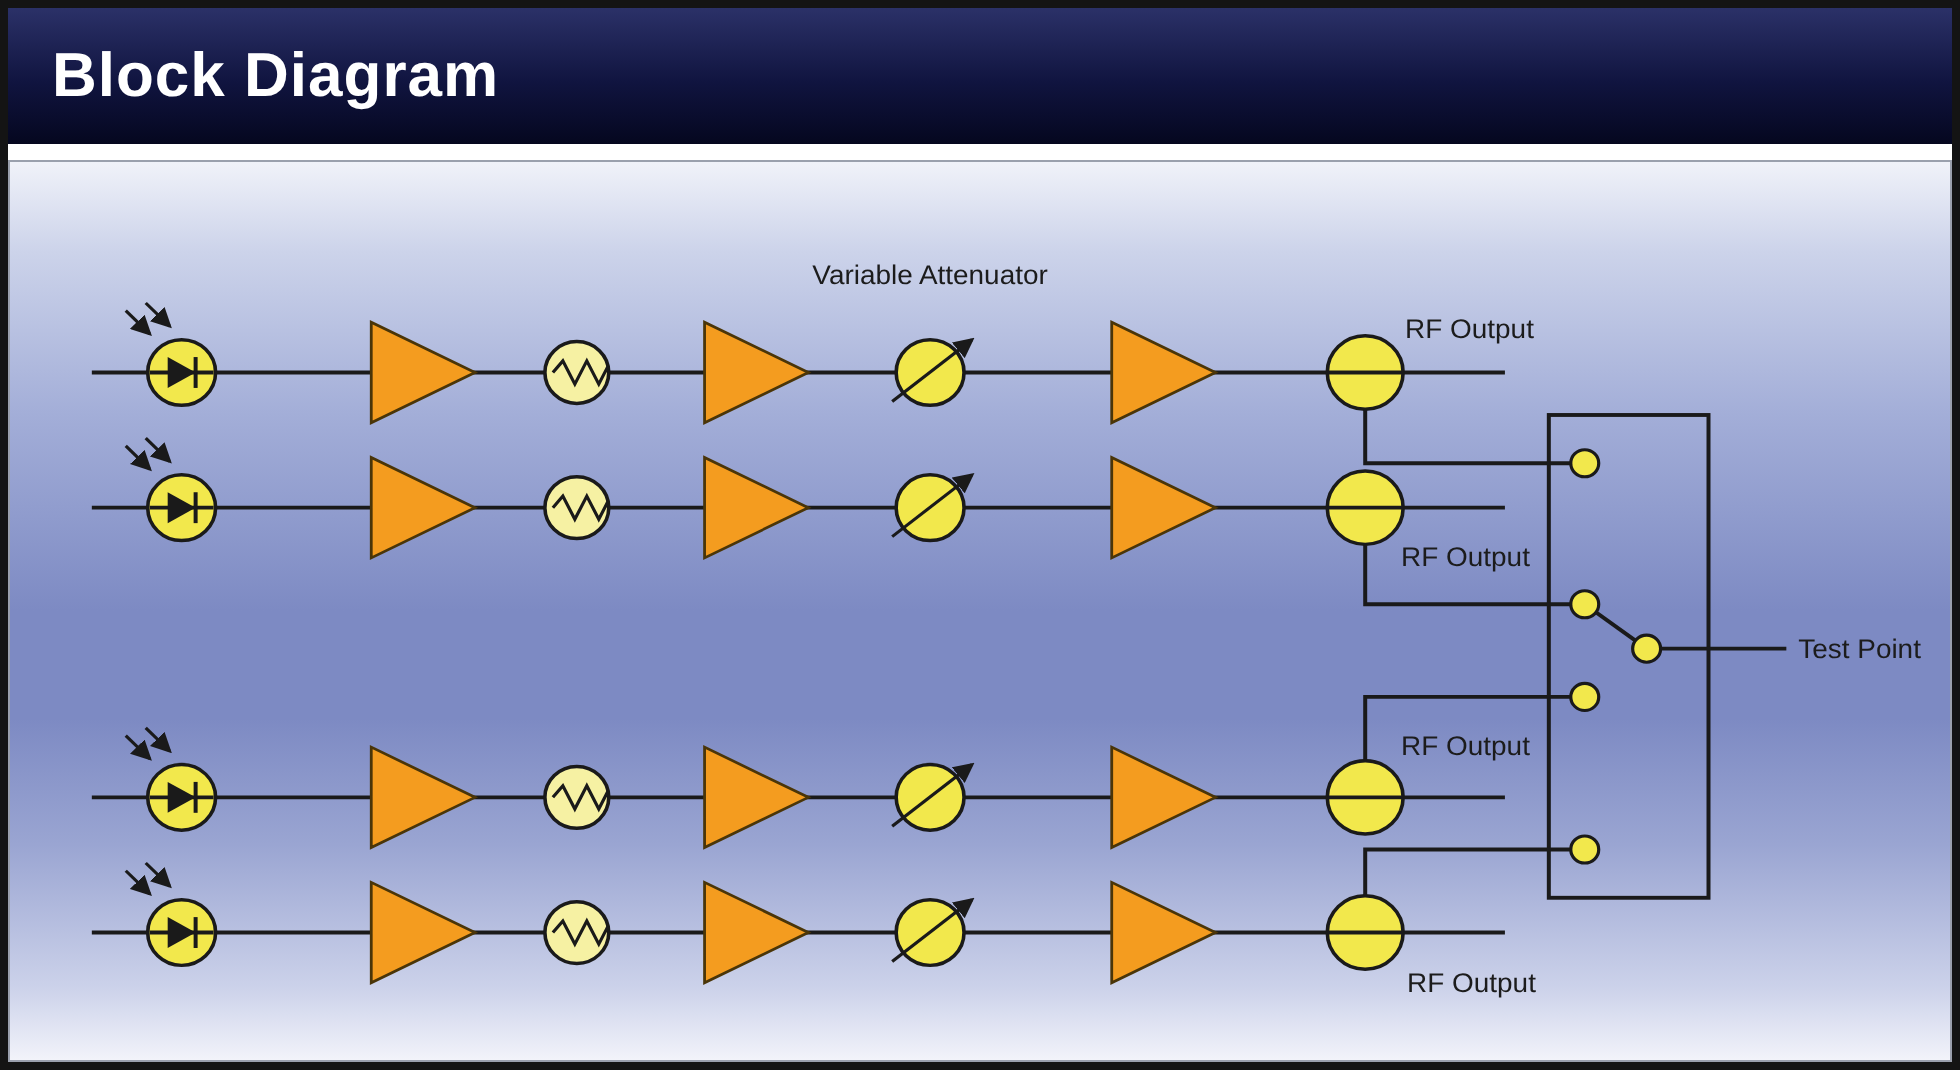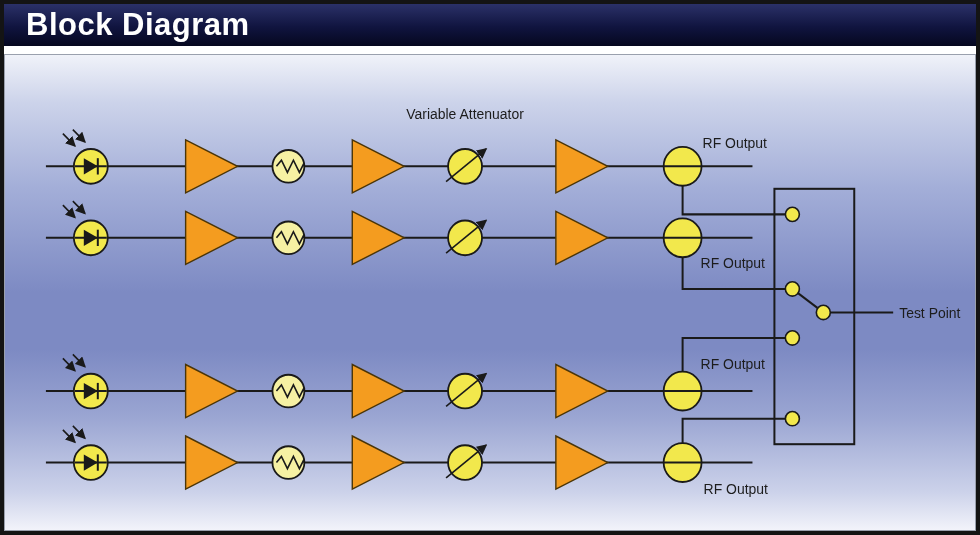--- a/index.html
+++ b/index.html
@@ -10,21 +10,21 @@
   }
   .slide {
     box-sizing: border-box;
     width: 980px; height: 535px;
     border: 4px solid #141414;
     background: #ffffff;
     display: flex; flex-direction: column;
   }
   .title-bar {
     flex: 0 0 auto;
-    height: 42px;
+    height: 68px;
     background: linear-gradient(180deg, var(--title-navy-light, #2b3168) 0%, var(--title-bar-navy, #10143f) 55%, #05071f 100%);
     display: flex; align-items: center;
     padding: 0 22px;
   }
   .title-bar h1 {
     margin: 0;
     color: #ffffff;
     font-size: 31px;
     font-weight: bold;
     letter-spacing: 0.5px;

